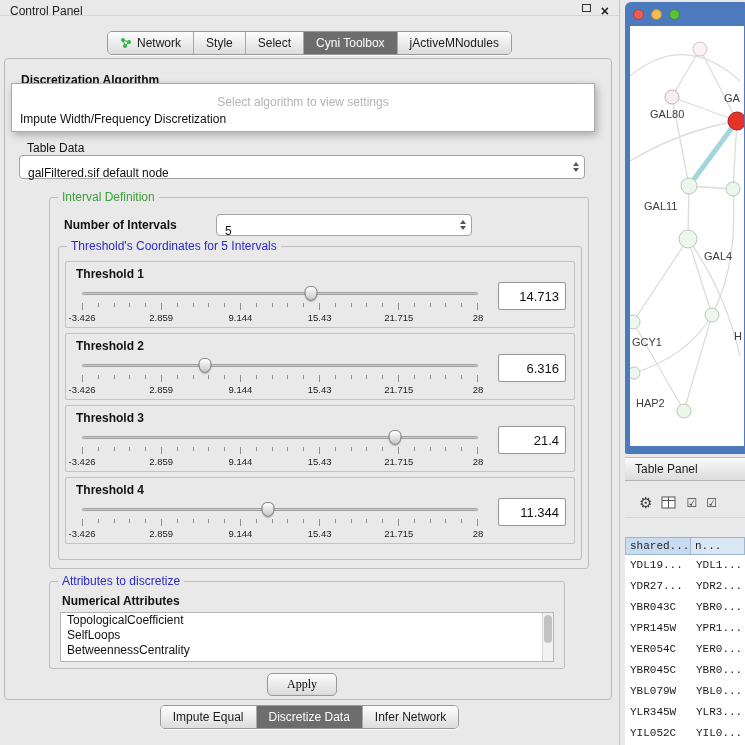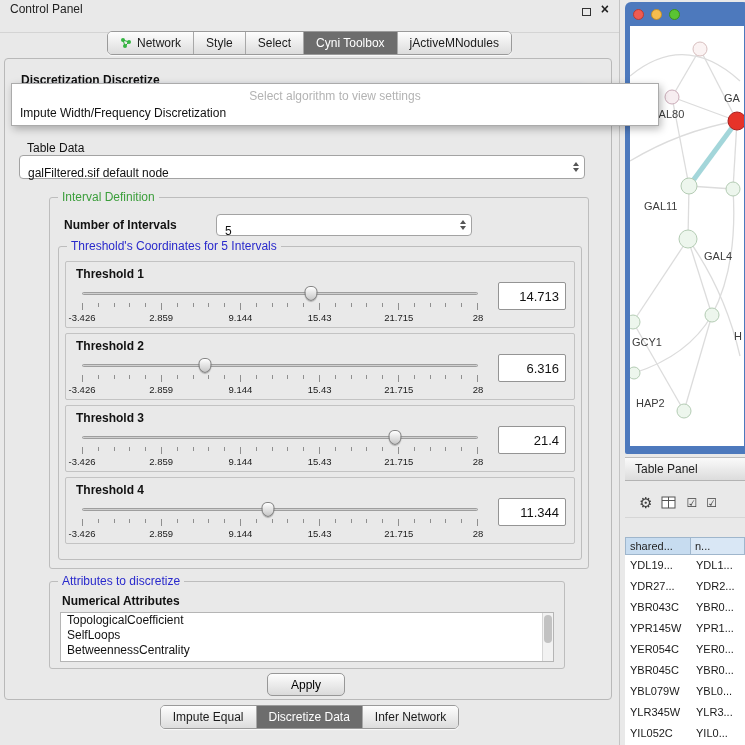--- a/index.html
+++ b/index.html
@@ -2,37 +2,37 @@
 <html><head>
 <meta charset="utf-8">
 <style>
   * { margin:0; padding:0; box-sizing:border-box; }
   html,body { width:745px; height:745px; }
   body { font-family:"Liberation Sans", sans-serif; }
   .app { position:relative; width:745px; height:745px; background:#e9e9e9; overflow:hidden; font-size:12px; color:#111; }
 
   
   .control-panel { position:absolute; left:0; top:0; width:620px; height:745px; background:#e9e9e9; border-right:1px solid #c4c4c4; }
-  .titlebar { position:absolute; left:0; top:0; right:0; height:16px; display:flex; align-items:flex-end; padding:16px 10px; border-bottom:1px solid #d4d4d4; }
+  .titlebar { position:absolute; left:0; top:0; right:0; height:16px; display:flex; align-items:flex-start; padding:4px 10px; border-bottom:1px solid #d4d4d4; }
   .titlebar .title { font-size:12px; color:#222; }
   .titlebar .spacer { flex:1; }
   .float-icon { width:9px; height:8px; border:1px solid #333; margin-right:10px; cursor:pointer; }
   .close-icon { font-size:14px; font-weight:bold; color:#222; cursor:pointer; line-height:1; }
 
   .tabs-row { position:absolute; top:31px; left:0; right:0; display:flex; justify-content:center; }
   .seg { display:flex; border:1px solid #9a9a9a; border-radius:5px; overflow:hidden; background:#e4e4e4; box-shadow:0 1px 1px rgba(255,255,255,.8); }
   .tab { display:flex; align-items:center; gap:5px; padding:4px 12px; font-size:12px; background:linear-gradient(#fdfdfd,#dcdcdc); border-left:1px solid #a8a8a8; cursor:pointer; color:#1a1a1a; }
   .tab:first-child { border-left:none; }
   .tab.selected { background:#6d6d6d; color:#fff; }
 
   .content { position:absolute; left:4px; top:58px; width:608px; height:642px; border:1px solid #b9b9b9; border-radius:4px; background:#e9e9e9; }
 
   .algo-label { position:absolute; left:16px; top:14px; font-weight:bold; z-index:1; }
   .combo-focus { position:absolute; left:14px; top:30px; width:566px; height:25px; border-radius:5px; background:#fff; border:1px solid #86abe4; box-shadow:0 0 5px 2px rgba(86,142,233,.75); z-index:2; }
-  .algo-popup { position:absolute; left:6px; top:24px; width:648px; background:#fff; border:1px solid #ababab; box-shadow:2px 3px 8px rgba(0,0,0,.28); z-index:6; padding:4px 0 3px; }
+  .algo-popup { position:absolute; left:6px; top:24px; width:584px; background:#fff; border:1px solid #ababab; box-shadow:2px 3px 8px rgba(0,0,0,.28); z-index:6; padding:10px 0 3px; }
   .popup-placeholder { font-size:12px; color:#b3b3b3; text-align:center; height:17px; line-height:17px; }
   .popup-opt { font-size:12px; color:#111; padding:0 8px; height:17px; line-height:17px; cursor:pointer; }
   .popup-opt.bold { font-weight:bold; }
 
   .td-label { position:absolute; left:22px; top:82px; }
   .combo { position:absolute; background:#fff; border:1px solid #a3a3a3; border-radius:4px; font-size:12px; display:flex; align-items:center; padding:12px 22px 0 8px; cursor:pointer; }
   .combo.table-data { left:14px; top:96px; width:566px; height:24px; }
   .arrows { position:absolute; right:5px; top:50%; transform:translateY(-50%); display:flex; flex-direction:column; gap:2px; align-items:center; }
   .arrow-up { width:0; height:0; border-left:3.5px solid transparent; border-right:3.5px solid transparent; border-bottom:4px solid #555; }
   .arrow-down { width:0; height:0; border-left:3.5px solid transparent; border-right:3.5px solid transparent; border-top:4px solid #555; }
@@ -60,40 +60,40 @@
   .scale { position:absolute; left:0; right:0; top:26px; height:12px; font-size:9.5px; color:#1a1a1a; }
   .scale span { position:absolute; transform:translateX(-50%); white-space:nowrap; }
 
   .group.attrs { left:44px; top:522px; width:516px; height:88px; }
   .attrs-label { position:absolute; left:12px; top:12px; font-weight:bold; }
   .attr-list { position:absolute; left:10px; right:10px; top:30px; height:50px; background:#fff; border:1px solid #b5b5b5; overflow:hidden; }
   .attr-item { font-size:12px; line-height:15px; padding-left:6px; cursor:pointer; }
   .vscroll { position:absolute; right:0; top:0; bottom:0; width:11px; background:#f2f2f2; border-left:1px solid #d6d6d6; }
   .vthumb { position:absolute; left:1px; right:1px; top:2px; height:28px; background:#c2c2c2; border-radius:4px; cursor:pointer; }
 
-  .apply-btn { position:absolute; left:262px; top:614px; width:78px; height:23px; background:linear-gradient(#fdfdfd,#dadada); border:1px solid #979797; border-radius:5px; font-size:12px; cursor:pointer; font-family:Liberation Sans, sans-serif; }
+  .apply-btn { position:absolute; left:262px; top:614px; width:70px; height:23px; background:linear-gradient(#fdfdfd,#dadada); border:1px solid #979797; border-radius:5px; font-size:12px; cursor:pointer; font-family:Liberation Serif, serif; }
 
   .bottom-tabs { position:absolute; bottom:16px; left:0; right:0; display:flex; justify-content:center; }
 
   
   .network-window { position:absolute; left:625px; top:2px; width:124px; height:452px; background:#4d79bd; border-radius:6px 6px 2px 2px; }
   .traffic { position:absolute; left:8px; top:7px; display:flex; gap:7px; }
   .light { width:11px; height:11px; border-radius:50%; cursor:pointer; }
   .light.red { background:#ee5b52; border:1px solid #b83a34; }
   .light.yellow { background:#f5bd4f; border:1px solid #c08e2c; }
   .light.green { background:#5ac333; border:1px solid #3d8f1e; }
   .net-canvas { position:absolute; left:5px; top:24px; right:5px; bottom:8px; background:#fff; overflow:hidden; }
   .net-canvas svg { display:block; }
 
   .table-panel-header { position:absolute; left:625px; top:457px; width:120px; height:24px; background:linear-gradient(#fafafa,#dcdcdc); border-top:1px solid #bcbcbc; border-bottom:1px solid #b3b3b3; font-size:12px; line-height:22px; padding-left:10px; color:#222; }
   .table-region { position:absolute; left:625px; top:482px; width:120px; bottom:0; background:#e9e9e9; }
   .table-toolbar { margin-top:6px; height:30px; display:flex; align-items:center; gap:9px; padding-left:14px; border-bottom:1px solid #d6d6d6; }
   .gear { font-size:15px; color:#3d3d3d; cursor:pointer; line-height:1; }
   .check-ico { font-size:12px; color:#3d3d3d; cursor:pointer; line-height:1; }
-  .grid { position:absolute; left:0; right:0; top:55px; bottom:0; background:#fff; overflow:hidden; }
+  .grid { position:absolute; left:0; right:0; top:55px; bottom:0; background:#fff; overflow:hidden;font-family:Liberation Mono, monospace; }
   .grid-header { display:flex; height:18px; }
   .gh { font-size:11px; line-height:16px; padding:0 4px; border:1px solid #9fb6cc; white-space:nowrap; overflow:hidden; cursor:pointer; color:#1f1f1f; }
   .gh.c1 { width:66px; background:#c7dcf0; }
   .gh.c2 { flex:1; background:#d9e7f5; border-left:none; }
   .trow { display:flex; height:21px; cursor:pointer; }
   .tcell { font-size:11px; line-height:21px; padding-left:5px; white-space:nowrap; overflow:hidden; color:#1a1a1a; }
   .tcell.c1 { width:66px; }
   .tcell.c2 { flex:1; }
 </style>
 </head>
@@ -132,21 +132,21 @@
           <span>Cyni Toolbox</span>
         </div>
         <div class="tab">
           <span>jActiveMNodules</span>
         </div>
       </div>
     </div>
 
     <div class="content">
 
-      <div class="algo-label">Discretization Discretize</div>
+      <div class="algo-label">Discretization Algorithm</div>
       <div class="combo-focus"></div>
 
       <div class="algo-popup">
         <div class="popup-placeholder">Select algorithm to view settings</div>
         <div class="popup-opt">Impute Width/Frequency Discretization</div>
       </div>
 
       <div class="td-label">Table Data</div>
       <div class="combo table-data">
         <span>galFiltered.sif default node</span>

